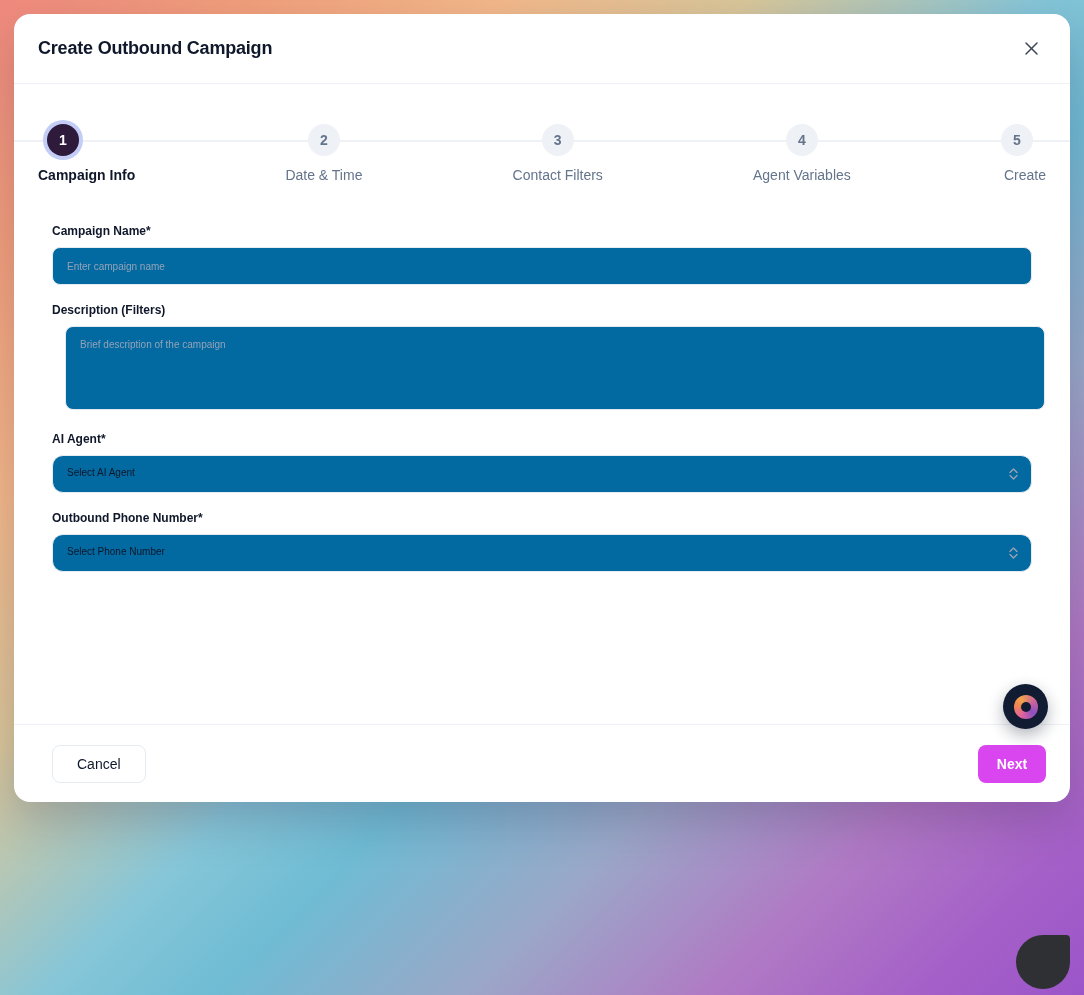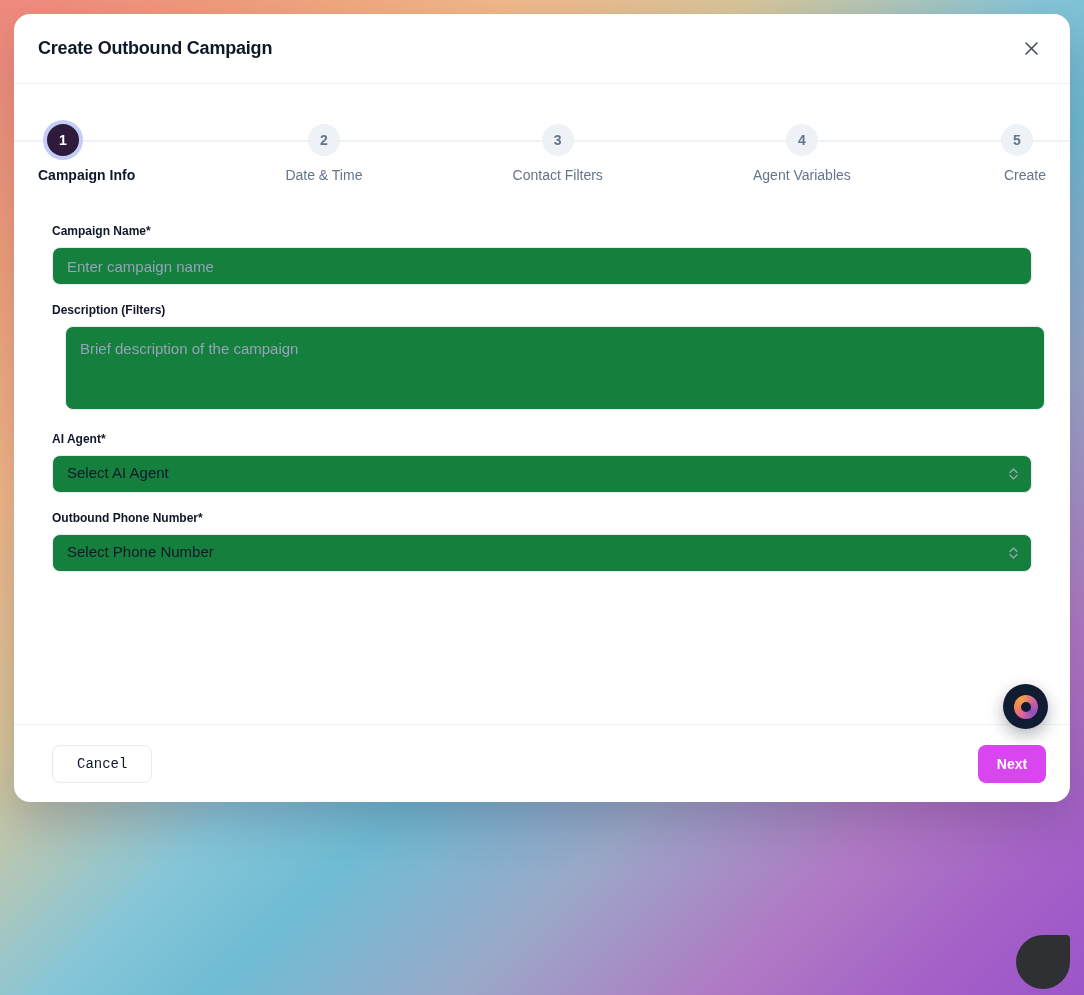--- a/index.html
+++ b/index.html
@@ -170,23 +170,23 @@
     font-weight: bold;
     color: #0f172a;
     margin-bottom: 9px;
   }
   .text-input,
   .text-area,
   .select-box {
     width: 100%;
     border: 1px solid #e6ebf2;
     border-radius: 8px;
-    background: #15803d;
+    background: #0369a1;
     font-family: inherit;
-    font-size: 15px;
+    font-size: 10px;
     color: #0f172a;
     outline: none;
   }
   .text-input {
     height: 38px;
     padding: 0 14px;
   }
   .text-area {
     height: 84px;
     padding: 11px 14px;
@@ -197,20 +197,21 @@
   .text-input::placeholder,
   .text-area::placeholder {
     color: #94a3b8;
   }
   .select-box {
     height: 38px;
     padding: 0 34px 4px 14px;
     -webkit-appearance: none;
     appearance: none;
     cursor: pointer;
+    border-radius: 11px;
   }
   .select-wrap { position: relative; }
   .select-caret {
     position: absolute;
     right: 13px;
     top: 50%;
     transform: translateY(-50%);
     pointer-events: none;
     color: #9aa3b2;
     display: flex;
@@ -230,21 +231,21 @@
     padding: 0 24px 0 38px;
     position: relative;
   }
   .btn-cancel {
     min-width: 78px;
     height: 38px;
     padding: 0 24px;
     border: 1px solid #e6ebf2;
     border-radius: 8px;
     background: #ffffff;
-    font-family: Liberation Mono, monospace;
+    font-family: Liberation Sans, sans-serif;
     font-size: 14px;
     color: #0f172a;
     cursor: pointer;
   }
   .btn-next {
     min-width: 68px;
     height: 38px;
     padding: 0 18px;
     border: none;
     border-radius: 8px;

